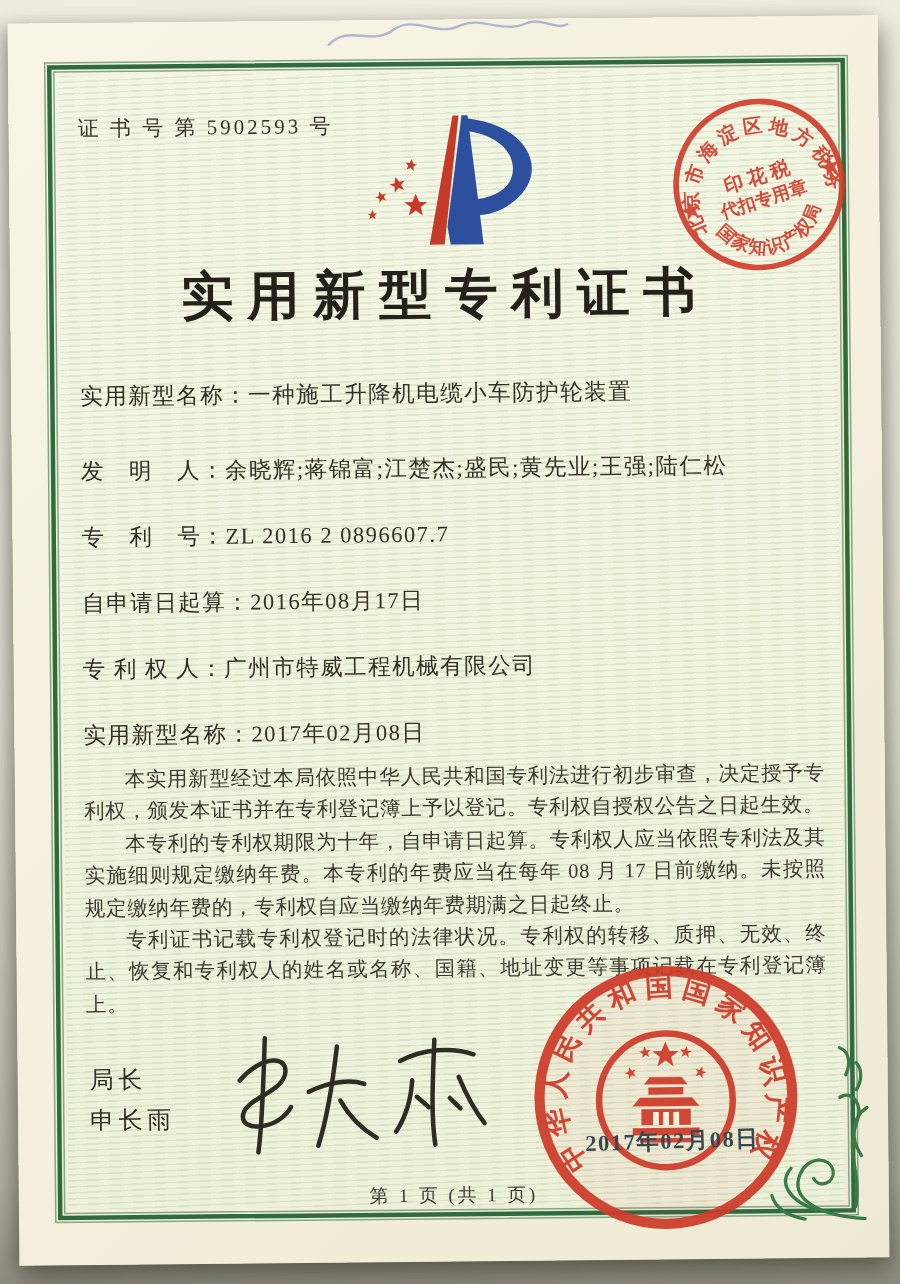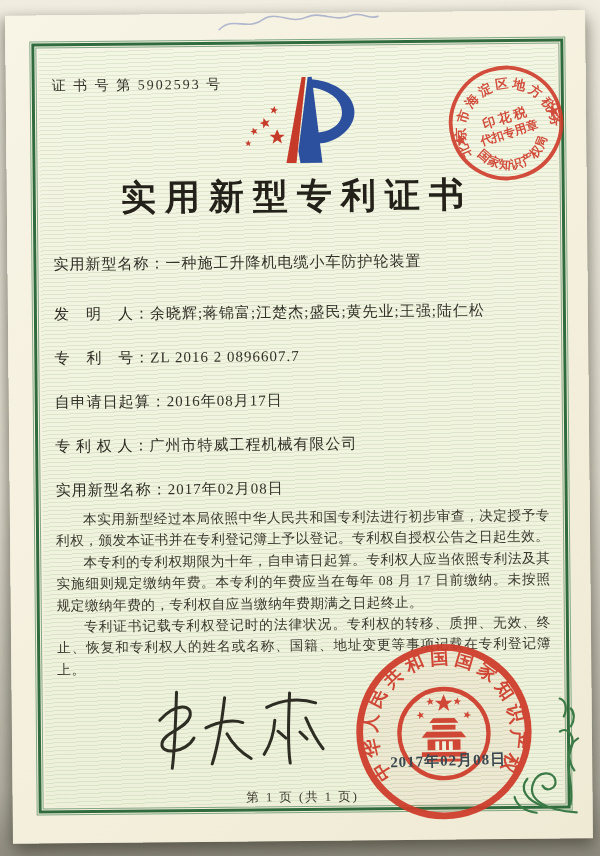--- a/index.html
+++ b/index.html
@@ -124,20 +124,24 @@
   <div class="field" style="top:466px">
     <span class="flabel">实用新型名称：</span><span class="fvalue">2017年02月08日</span>
   </div>
 
   <div class="paras">
     <p>本实用新型经过本局依照中华人民共和国专利法进行初步审查，决定授予专利权，颁发本证书并在专利登记簿上予以登记。专利权自授权公告之日起生效。</p>
     <p>本专利的专利权期限为十年，自申请日起算。专利权人应当依照专利法及其实施细则规定缴纳年费。本专利的年费应当在每年 08 月 17 日前缴纳。未按照规定缴纳年费的，专利权自应当缴纳年费期满之日起终止。</p>
     <p>专利证书记载专利权登记时的法律状况。专利权的转移、质押、无效、终止、恢复和专利权人的姓名或名称、国籍、地址变更等事项记载在专利登记簿上。</p>
   </div>
 
+  <div class="signer">
+    <div>局长</div>
+    <div>申长雨</div>
+  </div>
 
   <svg class="signature" viewBox="0 0 210 115">
     <g fill="none" stroke="#2e2d24" stroke-width="3" stroke-linecap="round">
       <path d="M30,46 C46,28 64,30 60,43 C56,55 34,58 32,69 C30,81 56,79 64,64"></path>
       <path d="M47,18 C46,40 45,74 42,94"></path>
       <path d="M95,24 C92,48 88,72 82,90"></path>
       <path d="M76,54 C90,47 104,46 113,49"></path>
       <path d="M97,60 C103,71 111,79 121,85"></path>
       <path d="M137,34 C153,26 171,25 186,30"></path>
       <path d="M160,20 C159,42 157,70 160,90"></path>

